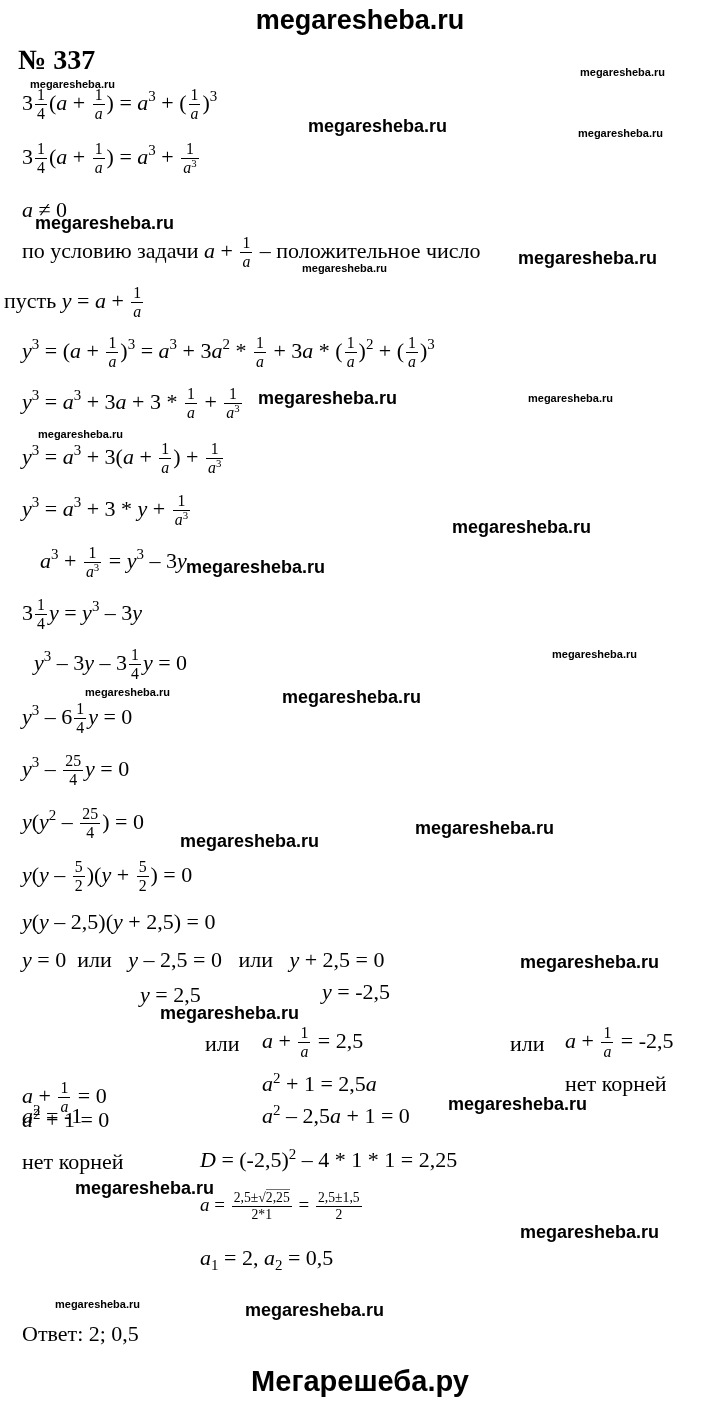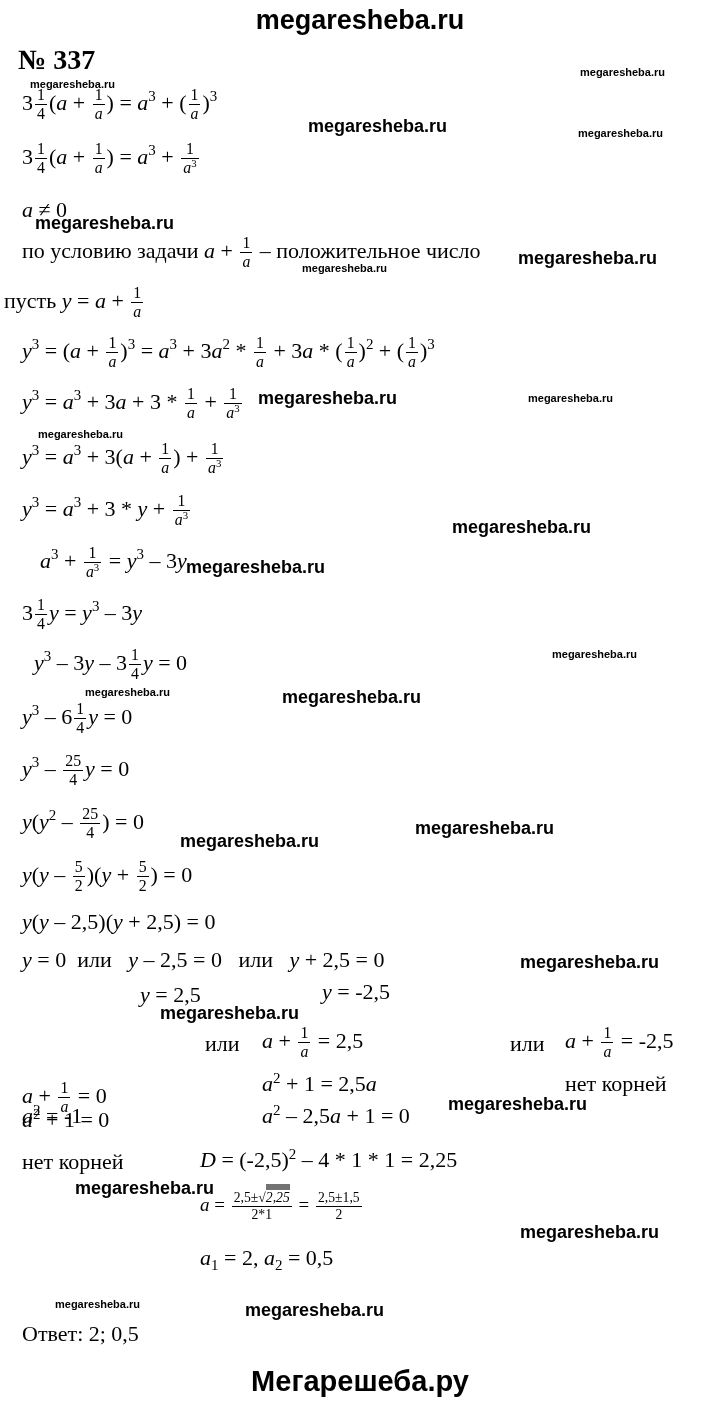--- a/index.html
+++ b/index.html
@@ -26,21 +26,21 @@
   }
   .wm-sm { font-size:11px; }
   .wm-md { font-size:18px; }
   .frac {
     display:inline-block; vertical-align:middle; text-align:center;
     font-size:0.72em; line-height:1.15; margin:0 2px;
   }
   .frac .num { display:block; border-bottom:1px solid #000; padding:0 2px; }
   .frac .den { display:block; padding:0 2px; }
   sup, sub { line-height:0; font-size:0.68em; }
-  .sqrtbar { border-top:6px solid #737373;font-style:italic; }
+  .sqrtbar { border-top:1px solid #737373; }
   .footer {
     position:absolute; left:0; right:0; text-align:center;
     font-family:"Liberation Sans", sans-serif; font-weight:bold; font-size:29px;
   }
 </style>
 </head>
 <body>
 
 <div class="title" style="top:5px; font-size:27px">megaresheba.ru</div>
 <div class="pnum" style="left:18px; top:44px">№ 337</div>

